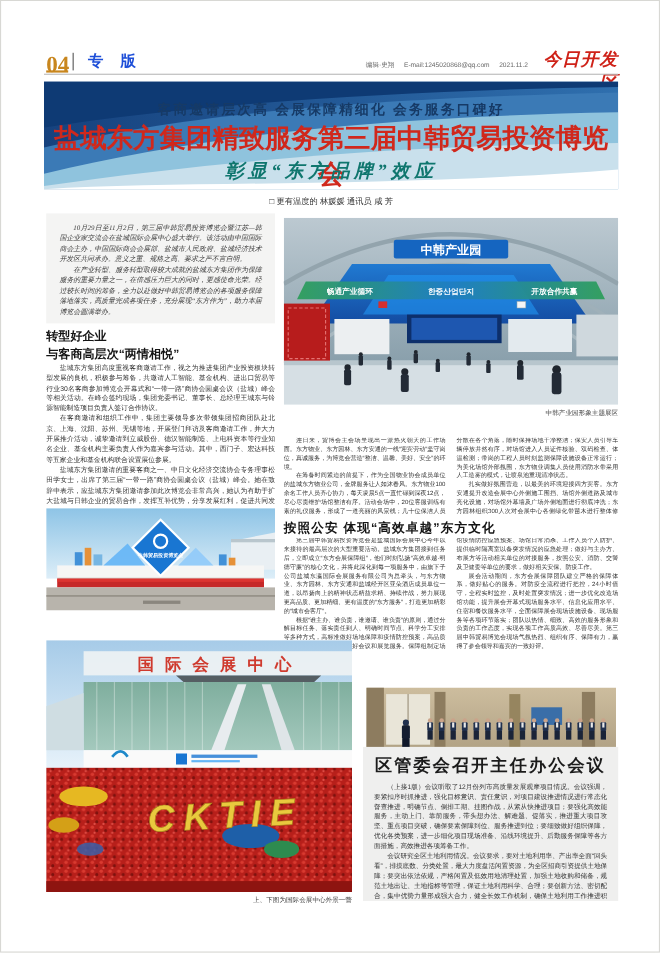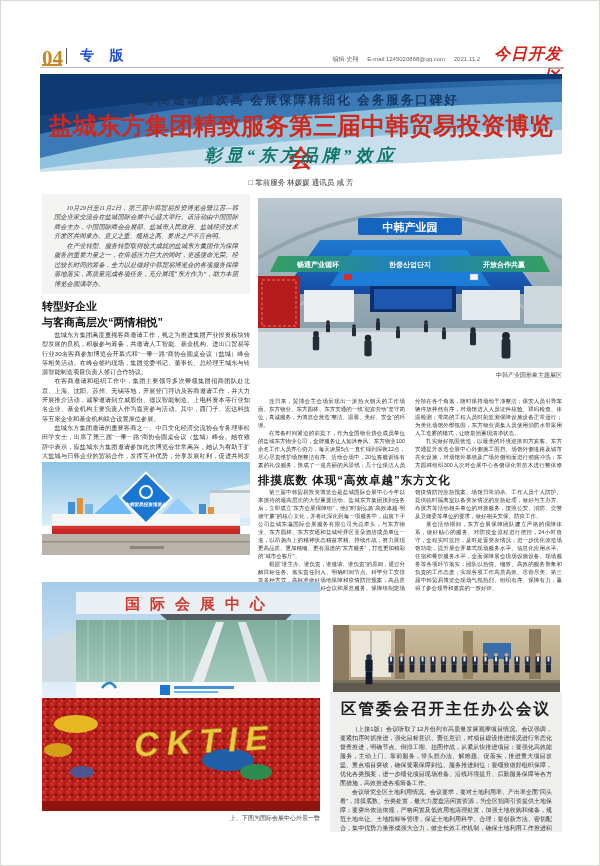--- a/index.html
+++ b/index.html
@@ -46,21 +46,21 @@
          column-count:2;column-gap:10px;}
   .body2 p,.body3 p{margin:0;font-size:5.5px;line-height:1.45;text-align:justify;text-indent:2em;color:#333;}
   .h3a{left:258px;top:473px;width:304px;font-size:11.5px;letter-spacing:1px;}
   .body3{left:258px;top:489px;width:304px;height:112px;overflow:hidden;
          column-count:2;column-gap:10px;}
   .photoB{left:42px;top:462px;width:208px;height:93px;}
   .photoC{left:42px;top:582px;width:302px;height:229px;}
   .capC{left:42px;top:814px;width:278px;text-align:right;font-size:6px;color:#444;}
   .photoD{left:333px;top:625px;width:227px;height:77px;}
   .graybox{left:330px;top:679px;width:232px;height:140px;background:#efefee;box-sizing:border-box;
-           padding:7px 10px 6px;overflow:hidden;margin-top:13px;}
+           padding:7px 10px 6px;overflow:hidden;}
   .graybox h2{margin:0 0 5px;font-size:15.5px;font-weight:bold;text-align:center;
               letter-spacing:2px;color:#1b1b1b;font-family:"Liberation Sans",sans-serif;}
   .graybox p{margin:0;font-size:6px;line-height:1.5;text-align:justify;text-indent:2em;color:#333;}
   svg{display:block;}
 </style>
 </head>
 <body>
 
 <div class="page">
 
@@ -88,21 +88,21 @@
       <path d="M0,0 L522,0 L522,5 C330,8 140,20 0,42 Z" fill="#0e3a74"></path>
       <path d="M0,60 C130,30 280,16 522,10 L522,98 L0,98 Z" fill="#3b7ab6"></path>
       <path d="M0,84 C150,48 310,32 522,28 L522,98 L0,98 Z" fill="#8fc3dd"></path>
       <path d="M0,95 C190,68 350,58 522,56 L522,98 L0,98 Z" fill="#c9e0ec"></path>
       <path d="M0,98 C130,90 310,97 522,80 L522,98 Z" fill="#ffffff"></path>
     </svg>
     <div class="tagline">客商邀请层次高 会展保障精细化 会务服务口碑好</div>
     <div class="headline">盐城东方集团精致服务第三届中韩贸易投资博览会</div>
     <div class="subheadline">彰显“东方品牌”效应</div>
   </div>
-  <div class="abs byline">□ 靠前服务 林媛媛  通讯员 咸 芳</div>
+  <div class="abs byline">□ 更有温度的 林媛媛  通讯员 咸 芳</div>
 
   <div class="abs introbox">
     <p>10月29日至11月2日，第三届中韩贸易投资博览会暨江苏—韩国企业家交流会在盐城国际会展中心盛大举行。该活动由中国国际商会主办，中国国际商会会展部、盐城市人民政府、盐城经济技术开发区共同承办。意义之重、规格之高、要求之严不言自明。</p>
     <p>在产业转型、服务转型取得较大成就的盐城东方集团作为保障服务的重要力量之一，在倍感压力巨大的同时，更感使命光荣。经过较长时间的筹备，全力以赴做好中韩贸易博览会的各项服务保障落地落实，高质量完成各项任务，充分展现“东方作为”，助力本届博览会圆满举办。</p>
   </div>
 
   <div class="abs h-sec h1a">
     <div>转型好企业</div>
     <div>与客商高层次“两情相悦”</div>
   </div>
@@ -177,21 +177,21 @@
     </svg>
   </div>
   <div class="abs capA">中韩产业园形象主题展区</div>
 
   <div class="abs body2">
     <p>连日来，贸博会主会场呈现出一派热火朝天的工作场面。东方物业、东方园林、东方安通的一线“迎宾劳动”坚守岗位，真诚服务，为博览会营造“整洁、温馨、美好、安全”的环境。</p>
     <p>在筹备时间紧迫的前提下，作为全国物业协会成员单位的盐城东方物业公司，金牌服务让人如沐春风。东方物业100余名工作人员齐心协力，每天凌晨5点一直忙碌到深夜12点，尽心尽责维护场馆整洁有序。活动会场中，20位客服训练有素的礼仪服务，形成了一道亮丽的风景线；几十位保洁人员分散在各个角落，随时保持场地干净整洁；保安人员引导车辆停放井然有序，对场馆进入人员证件核验、双码检查、体温检测；带岗的工程人员时刻监测保障设施设备正常运行；为美化场馆外部氛围，东方物业调集人员使用消防水带采用人工造雾的模式，让喷泉池重现清净状态。</p>
     <p>扎实做好氛围营造，以最美的环境迎接四方宾客。东方安通提升改造会展中心外侧施工围挡、场馆外侧道路及城市亮化设施，对场馆外幕墙及广场外侧地面进行彻底冲洗；东方园林组织300人次对会展中心各侧绿化带苗木进行整体修剪，增植大型绿植，铺设1700平方米草坪；围绕会展中心西侧主入口核心点位，广场花坛重点布置黄鹂、一品红等鲜花1万多盆，由十余名工人两昼夜加班完成；博览会期间，清洗馆内1000多盆绿植，更换500多盆盆景花卉，高标准保持花草彩化，确保绿地整洁，环境优美。</p>
   </div>
 
-  <div class="abs h-sec h3a">排摸底数  体现“高效卓越”东方文化</div>
+  <div class="abs h-sec h3a">按照公安  体现“高效卓越”东方文化</div>
   <div class="abs body3">
     <p>第三届中韩贸易投资博览会是盐城国际会展中心今年以来接待的最高层次的大型重要活动。盐城东方集团接到任务后，立即成立“东方会展保障组”，他们时刻弘扬“高效卓越·明德守廉”的核心文化，并将此深化到每一项服务中，由旗下子公司盐城东瀛国际会展服务有限公司为总牵头，与东方物业、东方园林、东方安通和盐城经开区亚朵酒店成员单位一道，以昂扬向上的精神状态精益求精、持续作战，努力展现更高品质、更加精细、更有温度的“东方服务”，打造更加精彩的“城市会客厅”。</p>
     <p>根据“谁主办、谁负责，谁邀请、谁负责”的原则，通过分解目标任务、落实责任到人、明确时间节点、科学分工安排等多种方式，高标准做好场地保障和疫情防控预案，高品质完成会前准备，严要求做好会议和展览服务。保障组制定场馆疫情防控应急预案、场馆日常消杀、工作人员个人防护、提供临时隔离室以备突发情况的应急处理；做好与主办方、布展方等活动相关单位的对接服务，按照公安、消防、交警及卫健委等单位的要求，做好相关安保、防疫工作。</p>
     <p>展会活动期间，东方会展保障团队建立严格的保障体系，做好贴心的服务。对防疫全流程进行把控，24小时值守，全程实时监控，及时处置突发情况；进一步优化改造场馆功能，提升展会开幕式现场服务水平、信息化应用水平、住宿和餐饮服务水平，全面保障展会现场设施设备、现场服务等各项环节落实；团队以热情、细致、高效的服务形象和负责的工作态度，实现各项工作高质高效、尽善尽美。第三届中韩贸易博览会现场气氛热烈、组织有序、保障有力，赢得了参会领导和嘉宾的一致好评。</p>
   </div>
 
   <div class="abs photoB">
     <svg width="208" height="93" viewBox="0 0 208 93">
       <defs>
         <linearGradient id="sky1" x1="0" y1="0" x2="0" y2="1">

